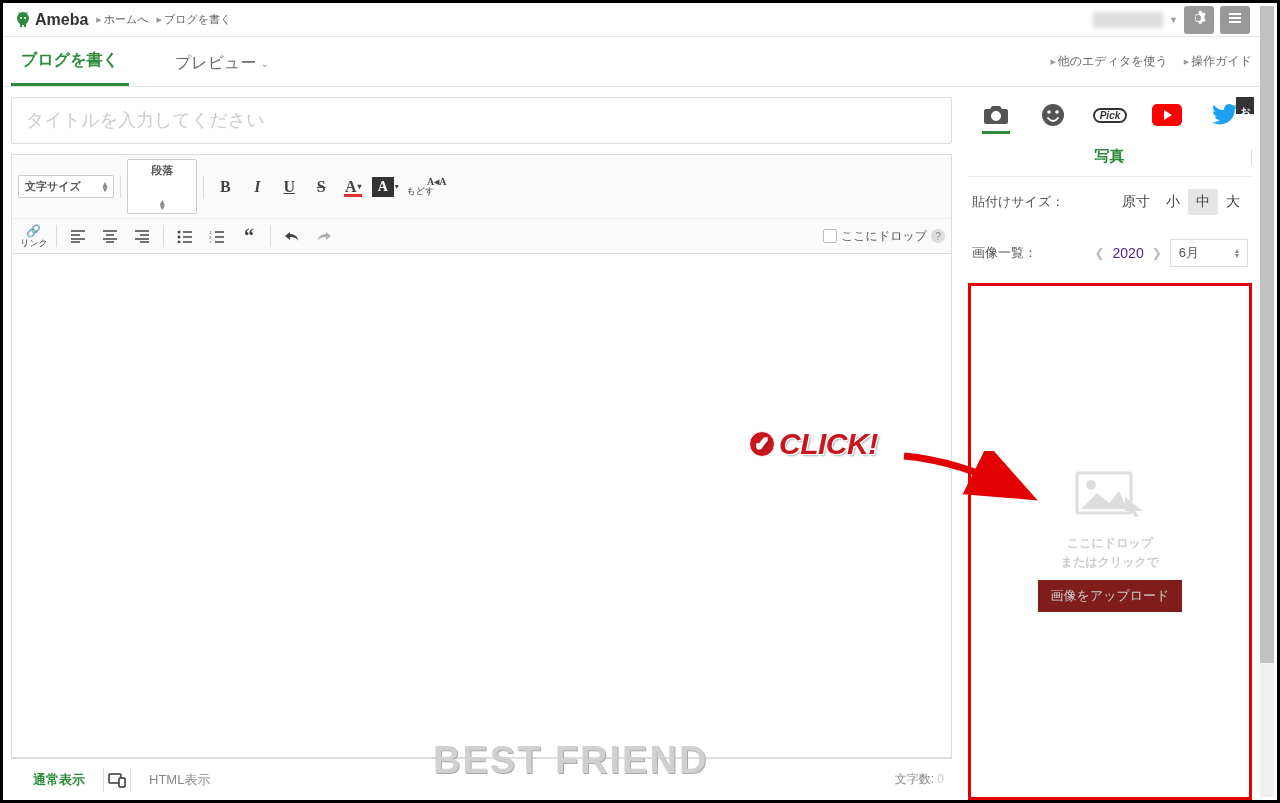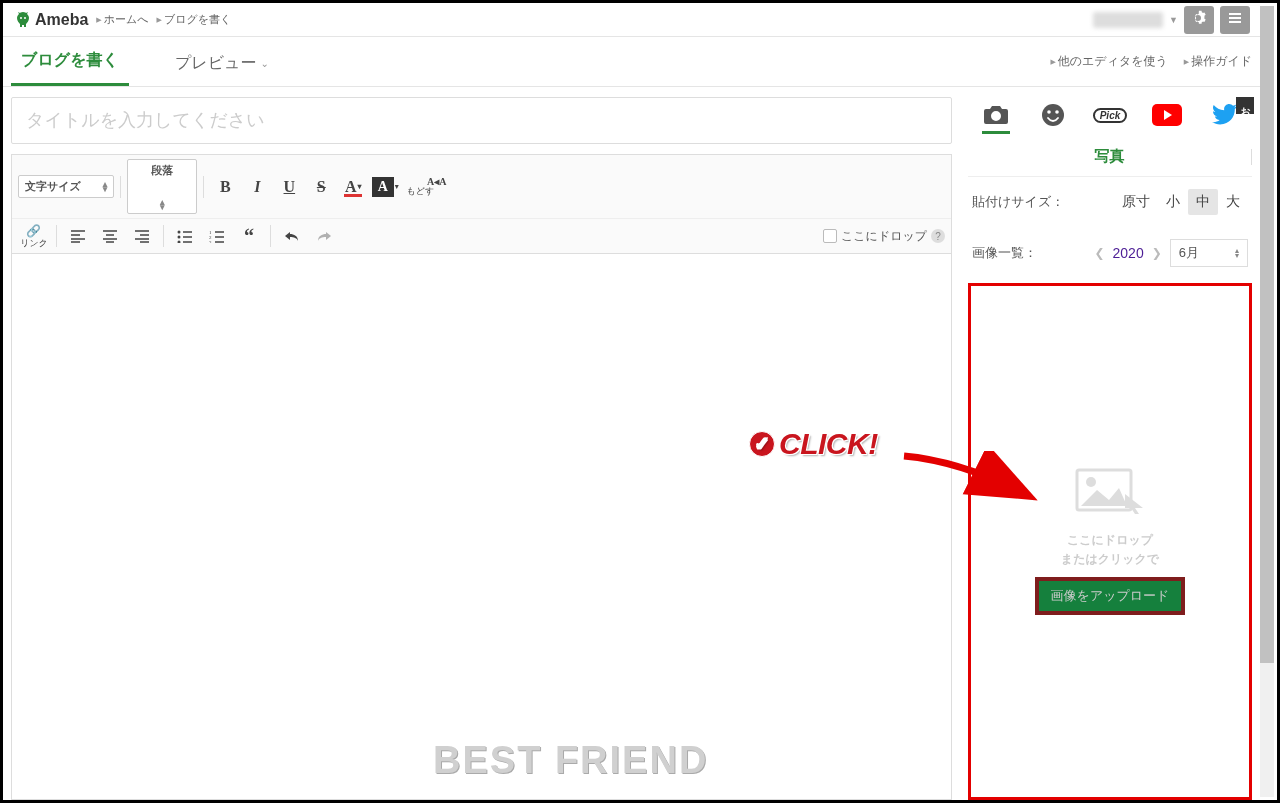--- a/index.html
+++ b/index.html
@@ -211,23 +211,23 @@
       margin-top: 4px;
       display: flex; align-items: center; justify-content: center;
       position: relative;
     }
     .dropzone {
       text-align: center; color: #ccc;
     }
     .drop-icon { margin-bottom: 10px; }
     .drop-text { font-size: 12px; line-height: 1.6; margin-bottom: 8px; font-weight: bold;}
     .upload-btn {
-      display: inline-block; border: 4px solid #7f1d1d;
+      display: inline-block; border: 1px solid #7f1d1d;
       padding: 6px 12px; font-size: 13px; color: #ccc;
-      background: #15803d; cursor: pointer;
+      background: #7f1d1d; cursor: pointer;
     }
 
     .callout {
       position: absolute;
       left: 746px; top: 424px;
       display: flex; align-items: flex-start;
       pointer-events: none;
     }
     .callout-text {
       font-size: 30px; font-weight: 900; font-style: italic;
@@ -409,20 +409,36 @@
           <div class="row2-right">
             <div class="checkbox"></div>
             <span>ここにドロップ</span>
             <div class="help-circle">?</div>
           </div>
         </div>
       </div>
 
       <div class="editor-body"></div>
 
+      <div class="footer-bar">
+        <div class="view-tab active">通常表示</div>
+        <div class="view-sep"></div>
+        <div class="device-icon">
+          <svg width="18" height="16" viewBox="0 0 18 16">
+              <rect x="1" y="2" width="12" height="9" rx="1" fill="none" stroke="#333" stroke-width="1.5"></rect>
+              <rect x="11" y="6" width="6" height="9" rx="1" fill="#fff" stroke="#333" stroke-width="1.5"></rect>
+            </svg>
+        </div>
+        <div class="view-sep"></div>
+        <div class="view-tab" style="color:#888;">HTML表示</div>
+        <div class="char-count">
+          <span>文字数:</span>
+          <span style="color:#ccc;">0</span>
+        </div>
+      </div>
     </div>
 
     <div class="side-col">
       <div style="position:relative;">
         <div class="media-icons">
           <div class="media-icon camera-active">
             <svg width="26" height="22" viewBox="0 0 26 22">
                 <path fill="#555" d="M9 2l-2 3H3a2 2 0 00-2 2v11a2 2 0 002 2h20a2 2 0 002-2V7a2 2 0 00-2-2h-4l-2-3H9zm4 5a5 5 0 110 10 5 5 0 010-10z"></path>
               </svg>
           </div>

